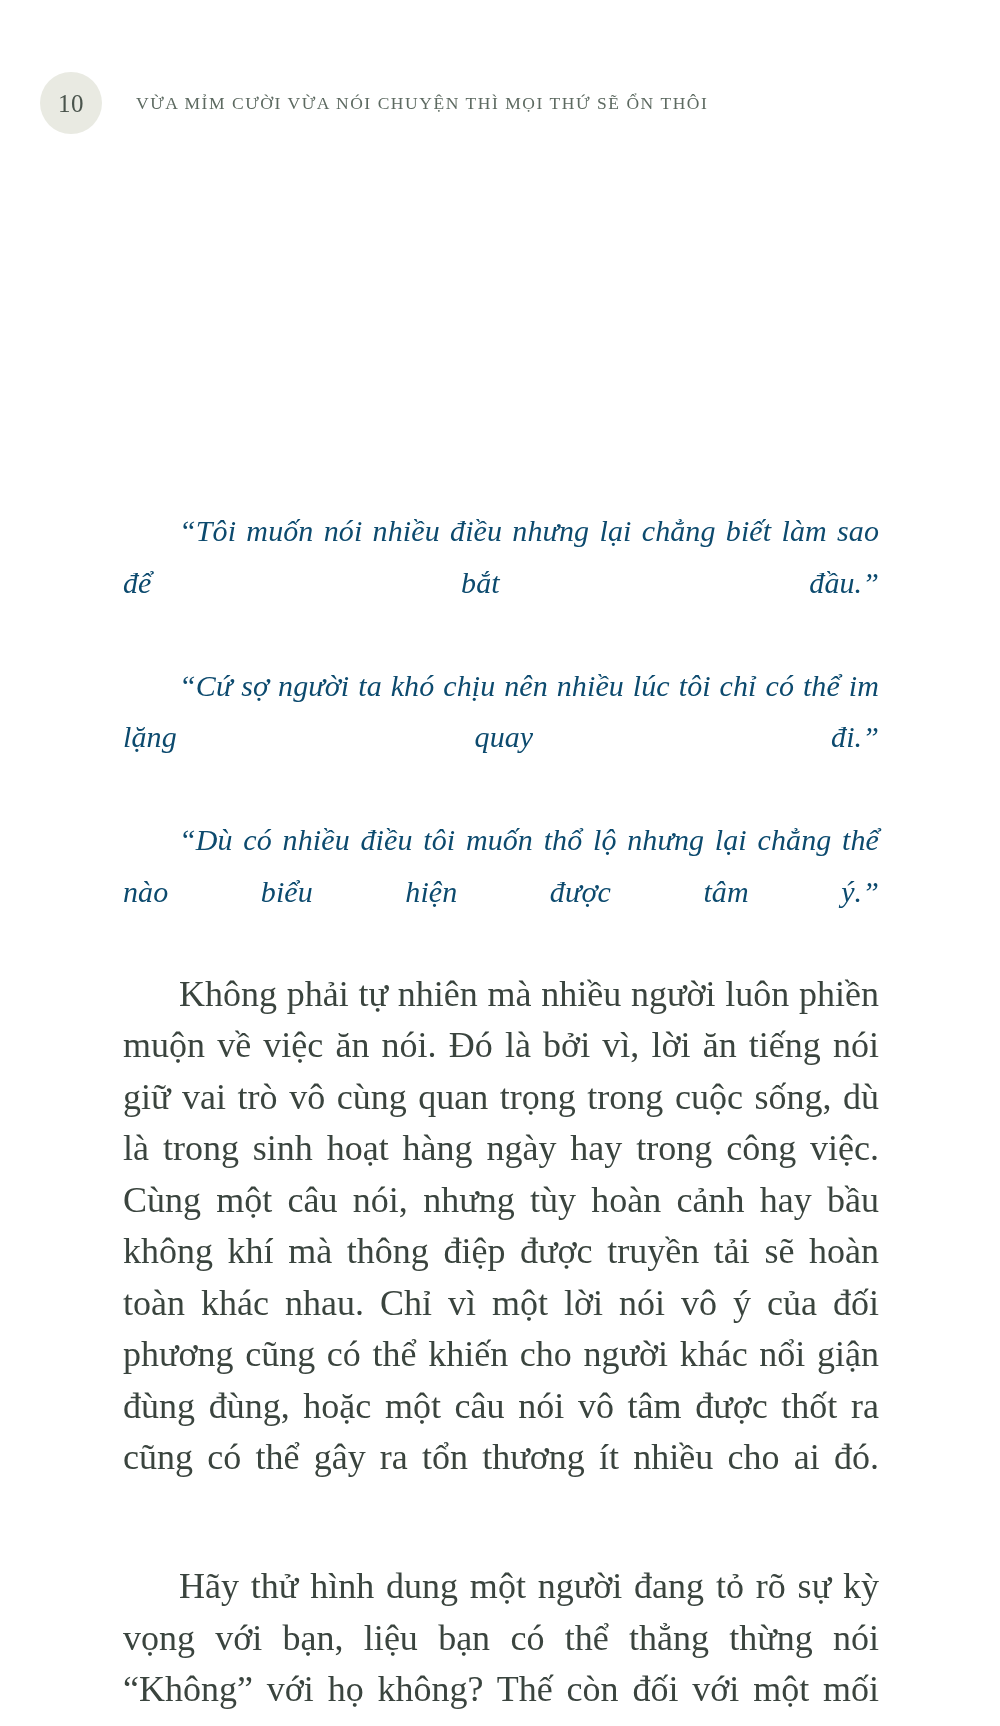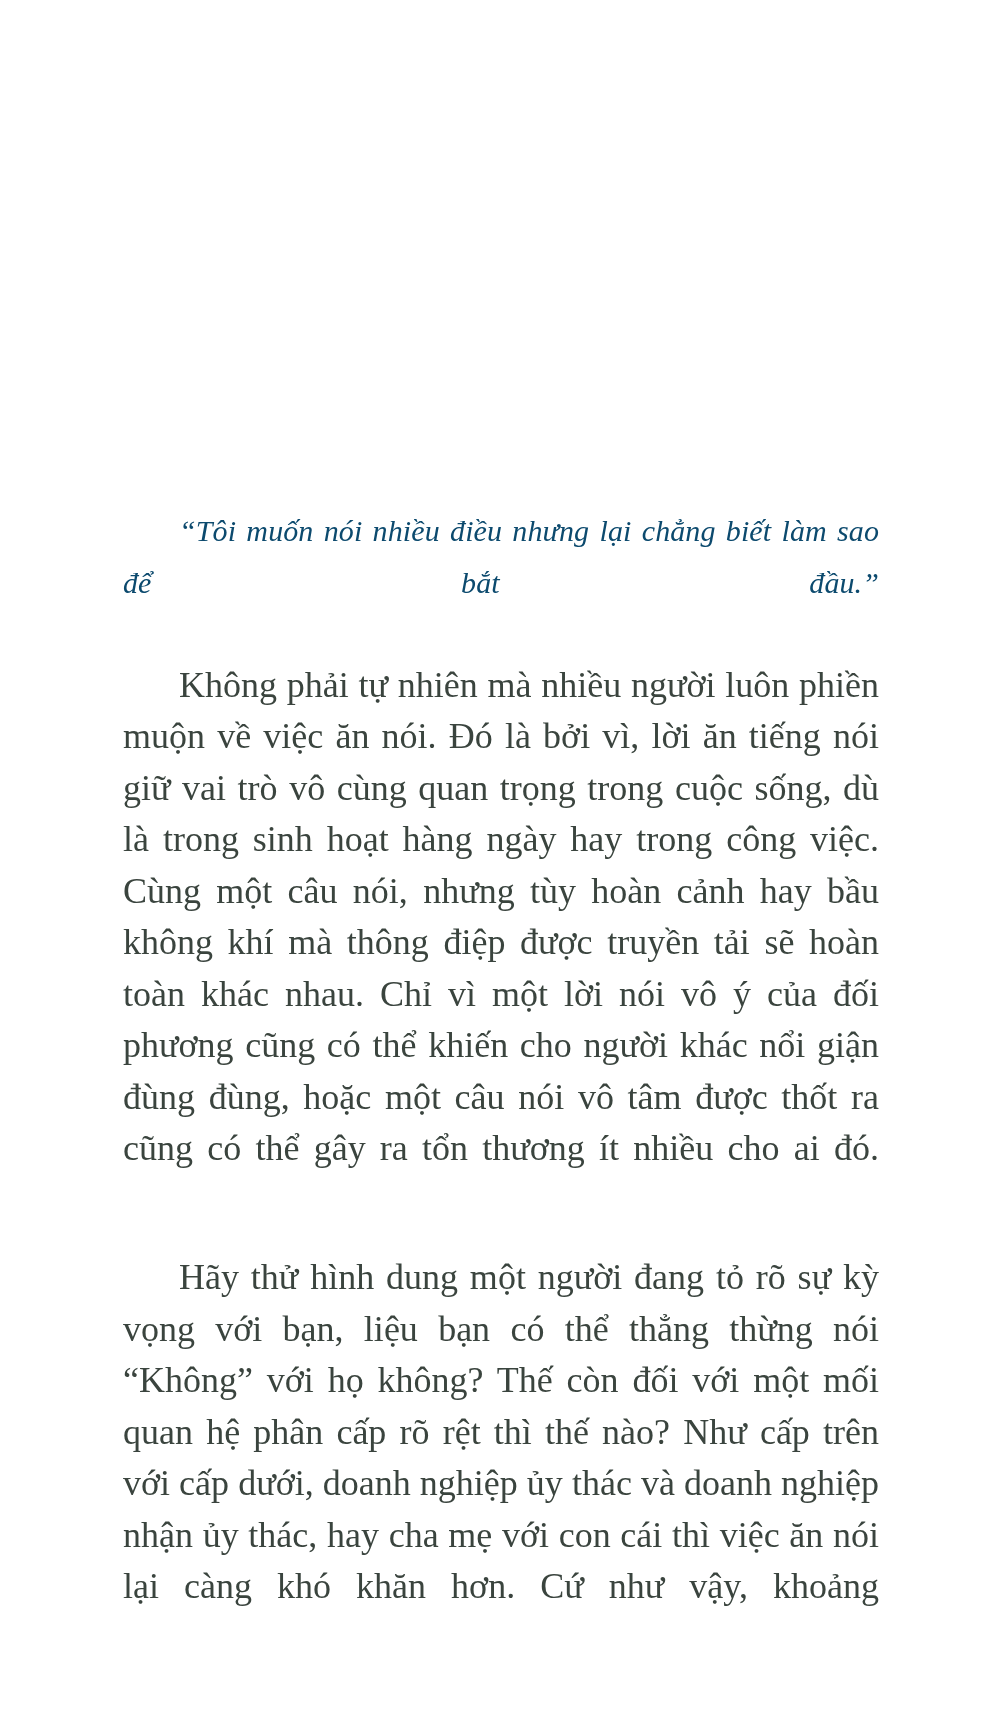--- a/index.html
+++ b/index.html
@@ -102,20 +102,29 @@
     content: "";
     display: inline-block;
     width: 100%;
   }
 </style>
 </head>
 <body>
 
 <div class="page">
 
+  <div class="running-head">
+    <div class="folio-wrap">
+      <div class="folio-circle"></div>
+      <span class="folio-number">10</span>
+    </div>
+    <div class="running-title">VỪA MỈM CƯỜI VỪA NÓI CHUYỆN THÌ MỌI THỨ SẼ ỔN THÔI</div>
+  </div>
 
   <div class="body-block">
     <p class="quote indent">“Tôi muốn nói nhiều điều nhưng lại chẳng biết làm sao để bắt đầu.”</p>
+    <p class="quote indent">“Cứ sợ người ta khó chịu nên nhiều lúc tôi chỉ có thể im lặng quay đi.”</p>
+    <p class="quote indent">“Dù có nhiều điều tôi muốn thổ lộ nhưng lại chẳng thể nào biểu hiện được tâm ý.”</p>
     <p class="indent">Không phải tự nhiên mà nhiều người luôn phiền muộn về việc ăn nói. Đó là bởi vì, lời ăn tiếng nói giữ vai trò vô cùng quan trọng trong cuộc sống, dù là trong sinh hoạt hàng ngày hay trong công việc. Cùng một câu nói, nhưng tùy hoàn cảnh hay bầu không khí mà thông điệp được truyền tải sẽ hoàn toàn khác nhau. Chỉ vì một lời nói vô ý của đối phương cũng có thể khiến cho người khác nổi giận đùng đùng, hoặc một câu nói vô tâm được thốt ra cũng có thể gây ra tổn thương ít nhiều cho ai đó.</p>
     <p class="indent gap">Hãy thử hình dung một người đang tỏ rõ sự kỳ vọng với bạn, liệu bạn có thể thẳng thừng nói “Không” với họ không? Thế còn đối với một mối quan hệ phân cấp rõ rệt thì thế nào? Như cấp trên với cấp dưới, doanh nghiệp ủy thác và doanh nghiệp nhận ủy thác, hay cha mẹ với con cái thì việc ăn nói lại càng khó khăn hơn. Cứ như vậy, khoảng</p>
   </div>
 
 </div>
 
 </body></html>

